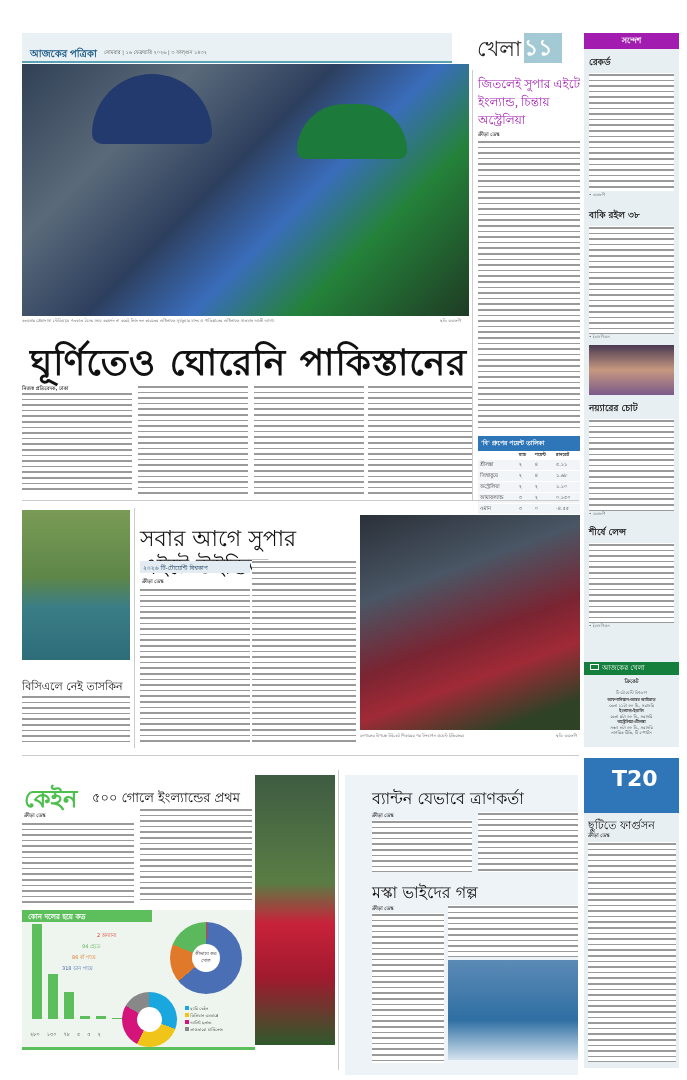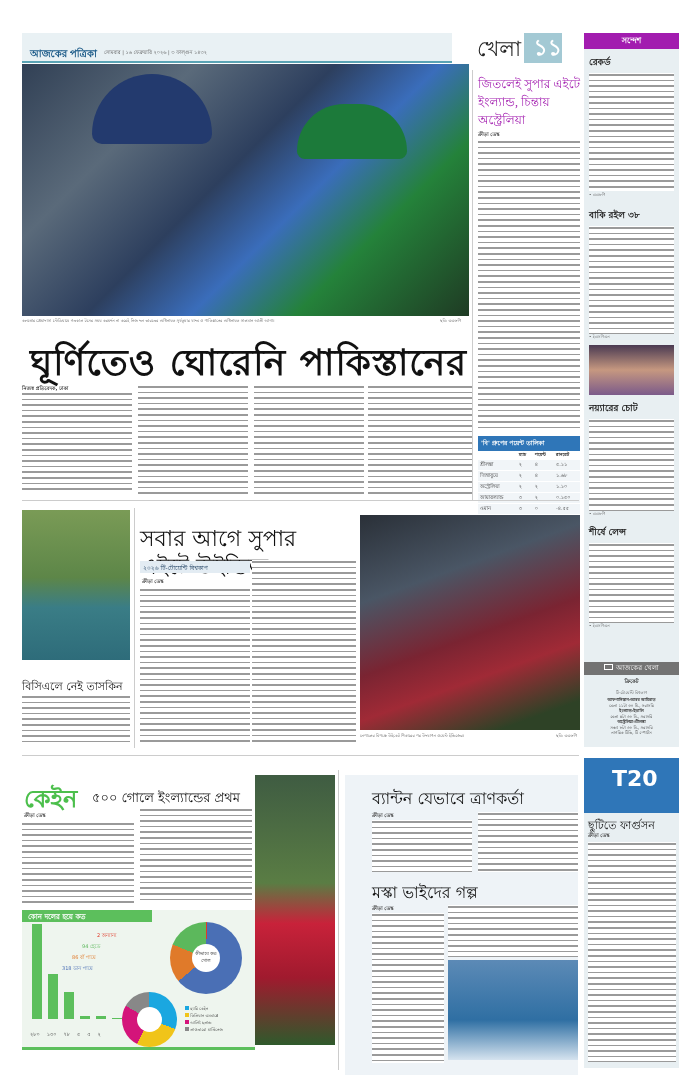--- a/index.html
+++ b/index.html
@@ -6,21 +6,21 @@
 body{width:687px;height:1080px;background:#fff;font-family:"DejaVu Sans",sans-serif;color:#222;position:relative;overflow:hidden}
 .abs{position:absolute}
 .txt{font-size:4px;line-height:5.6px;color:#555;text-align:justify;overflow:hidden}
 .txtfill{background:repeating-linear-gradient(#fff 0 1px,#9a9a9a 1px 2.6px,#fff 2.6px 5.6px)}
 
 .mast{left:22px;top:33px;width:430px;height:30px;background:#e9f1f4;border-bottom:2px solid #5aa3b4}
 .mast .brand{position:absolute;left:8px;top:13px;font-size:10px;font-weight:bold;color:#1f5d8a;font-family:Liberation Sans, sans-serif}
 .mast .date{position:absolute;left:82px;top:16px;font-size:5px;color:#555}
 .section{left:452px;top:33px;width:110px;height:30px;background:#fff}
 .section .name{position:absolute;left:25px;top:0;font-size:21px;color:#222;font-family:"DejaVu Serif",serif}
-.section .num{position:absolute;right:0;top:0;width:38px;height:30px;background:#a3c9d4;color:#fff;font-size:22px;text-align:right;line-height:30px;font-weight:bold}
+.section .num{position:absolute;right:0;top:0;width:38px;height:30px;background:#a3c9d4;color:#fff;font-size:22px;text-align:left;line-height:30px;font-weight:bold}
 
 .rail{left:584px;top:33px;width:95px;height:700px;background:#e8eff2}
 .rail .hd{background:#a21caf;color:#fff;text-align:center;font-size:8px;font-weight:bold;height:16px;line-height:16px}
 .rail h4{font-size:9px;font-weight:bold;color:#222;margin:6px 5px 3px}
 .rail .txt{margin:0 5px}
 
 .mainphoto{left:22px;top:64px;width:447px;height:252px;background:linear-gradient(135deg,#314055 0%,#5a6a7a 25%,#2d3f5e 45%,#3a6dbb 60%,#24823a 75%,#1f3b24 100%)}
 .caption{font-size:4px;color:#444;left:22px;top:318px;width:400px}
 .credit{font-size:4px;color:#444;left:440px;top:318px}
 .bighead{left:30px;top:335px;font-size:36px;font-weight:bold;color:#111;font-family:"DejaVu Serif",serif;letter-spacing:1px}
@@ -75,21 +75,21 @@
   <div style="margin:6px 5px;height:50px;background:linear-gradient(180deg,#4a3a52,#c69880 50%,#7b5a8a)"></div>
   <h4>নয়্যারের চোট</h4>
   <div class="txt txtfill" style="height:92px"></div>
   <div class="txt">• এএফপি</div>
   <h4 style="margin-top:8px">শীর্ষে লেন্স</h4>
   <div class="txt txtfill" style="height:80px"></div>
   <div class="txt">• ইএসপিএন</div>
 </div>
 
 <div class="abs" style="left:584px;top:662px;width:95px;height:85px;background:#e8eff2">
-  <div style="background:#737373;color:#fff;font-size:7px;height:13px;line-height:13px;padding-left:20px">
+  <div style="background:#15803d;color:#fff;font-size:7px;height:13px;line-height:13px;padding-left:6px">
     <span style="display:inline-block;width:9px;height:6px;border:1px solid #fff;margin-right:3px"></span><span>আজকের খেলা</span>
   </div>
   <div style="text-align:center;font-size:5px;font-weight:bold;margin-top:3px">ক্রিকেট</div>
   <div style="text-align:center;font-size:4px;color:#444;margin-top:4px">টি-টোয়েন্টি বিশ্বকাপ</div>
   <div style="text-align:center;font-size:4px;line-height:5.5px">
     <div style="font-weight:bold">আফগানিস্তান-আরব আমিরাত</div>
     <div>বেলা ১১টা ৩০ মি., সরাসরি</div>
     <div style="font-weight:bold">ইংল্যান্ড-ইতালি</div>
     <div>বেলা ৪টা ৩০ মি., সরাসরি</div>
     <div style="font-weight:bold">অস্ট্রেলিয়া-শ্রীলঙ্কা</div>

